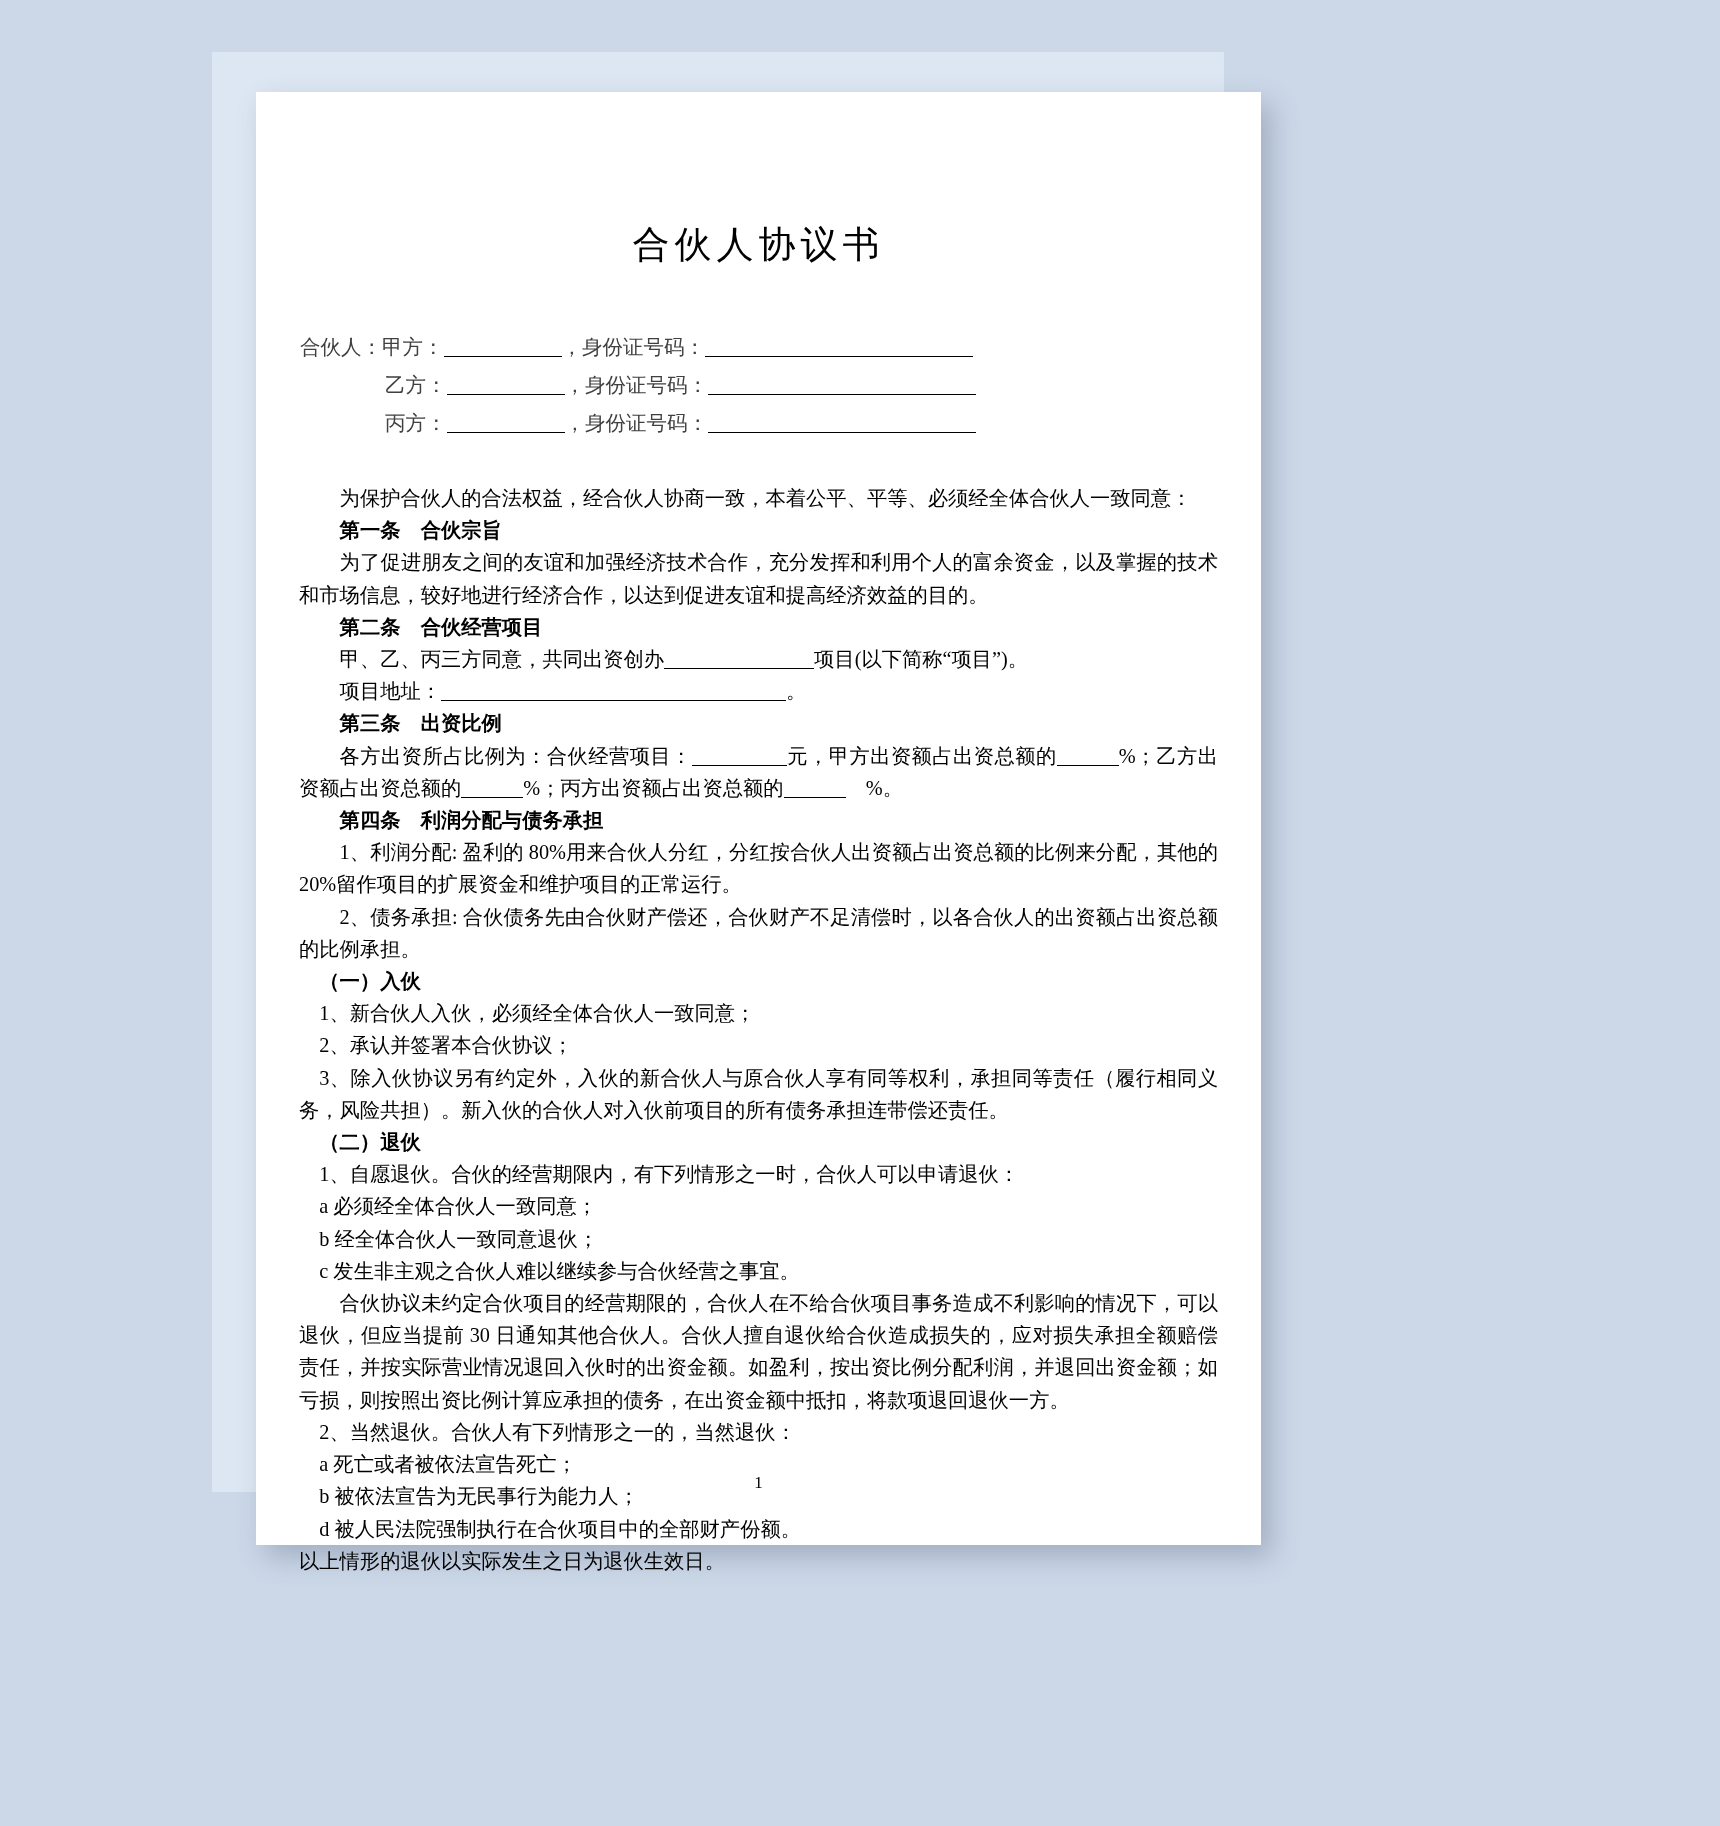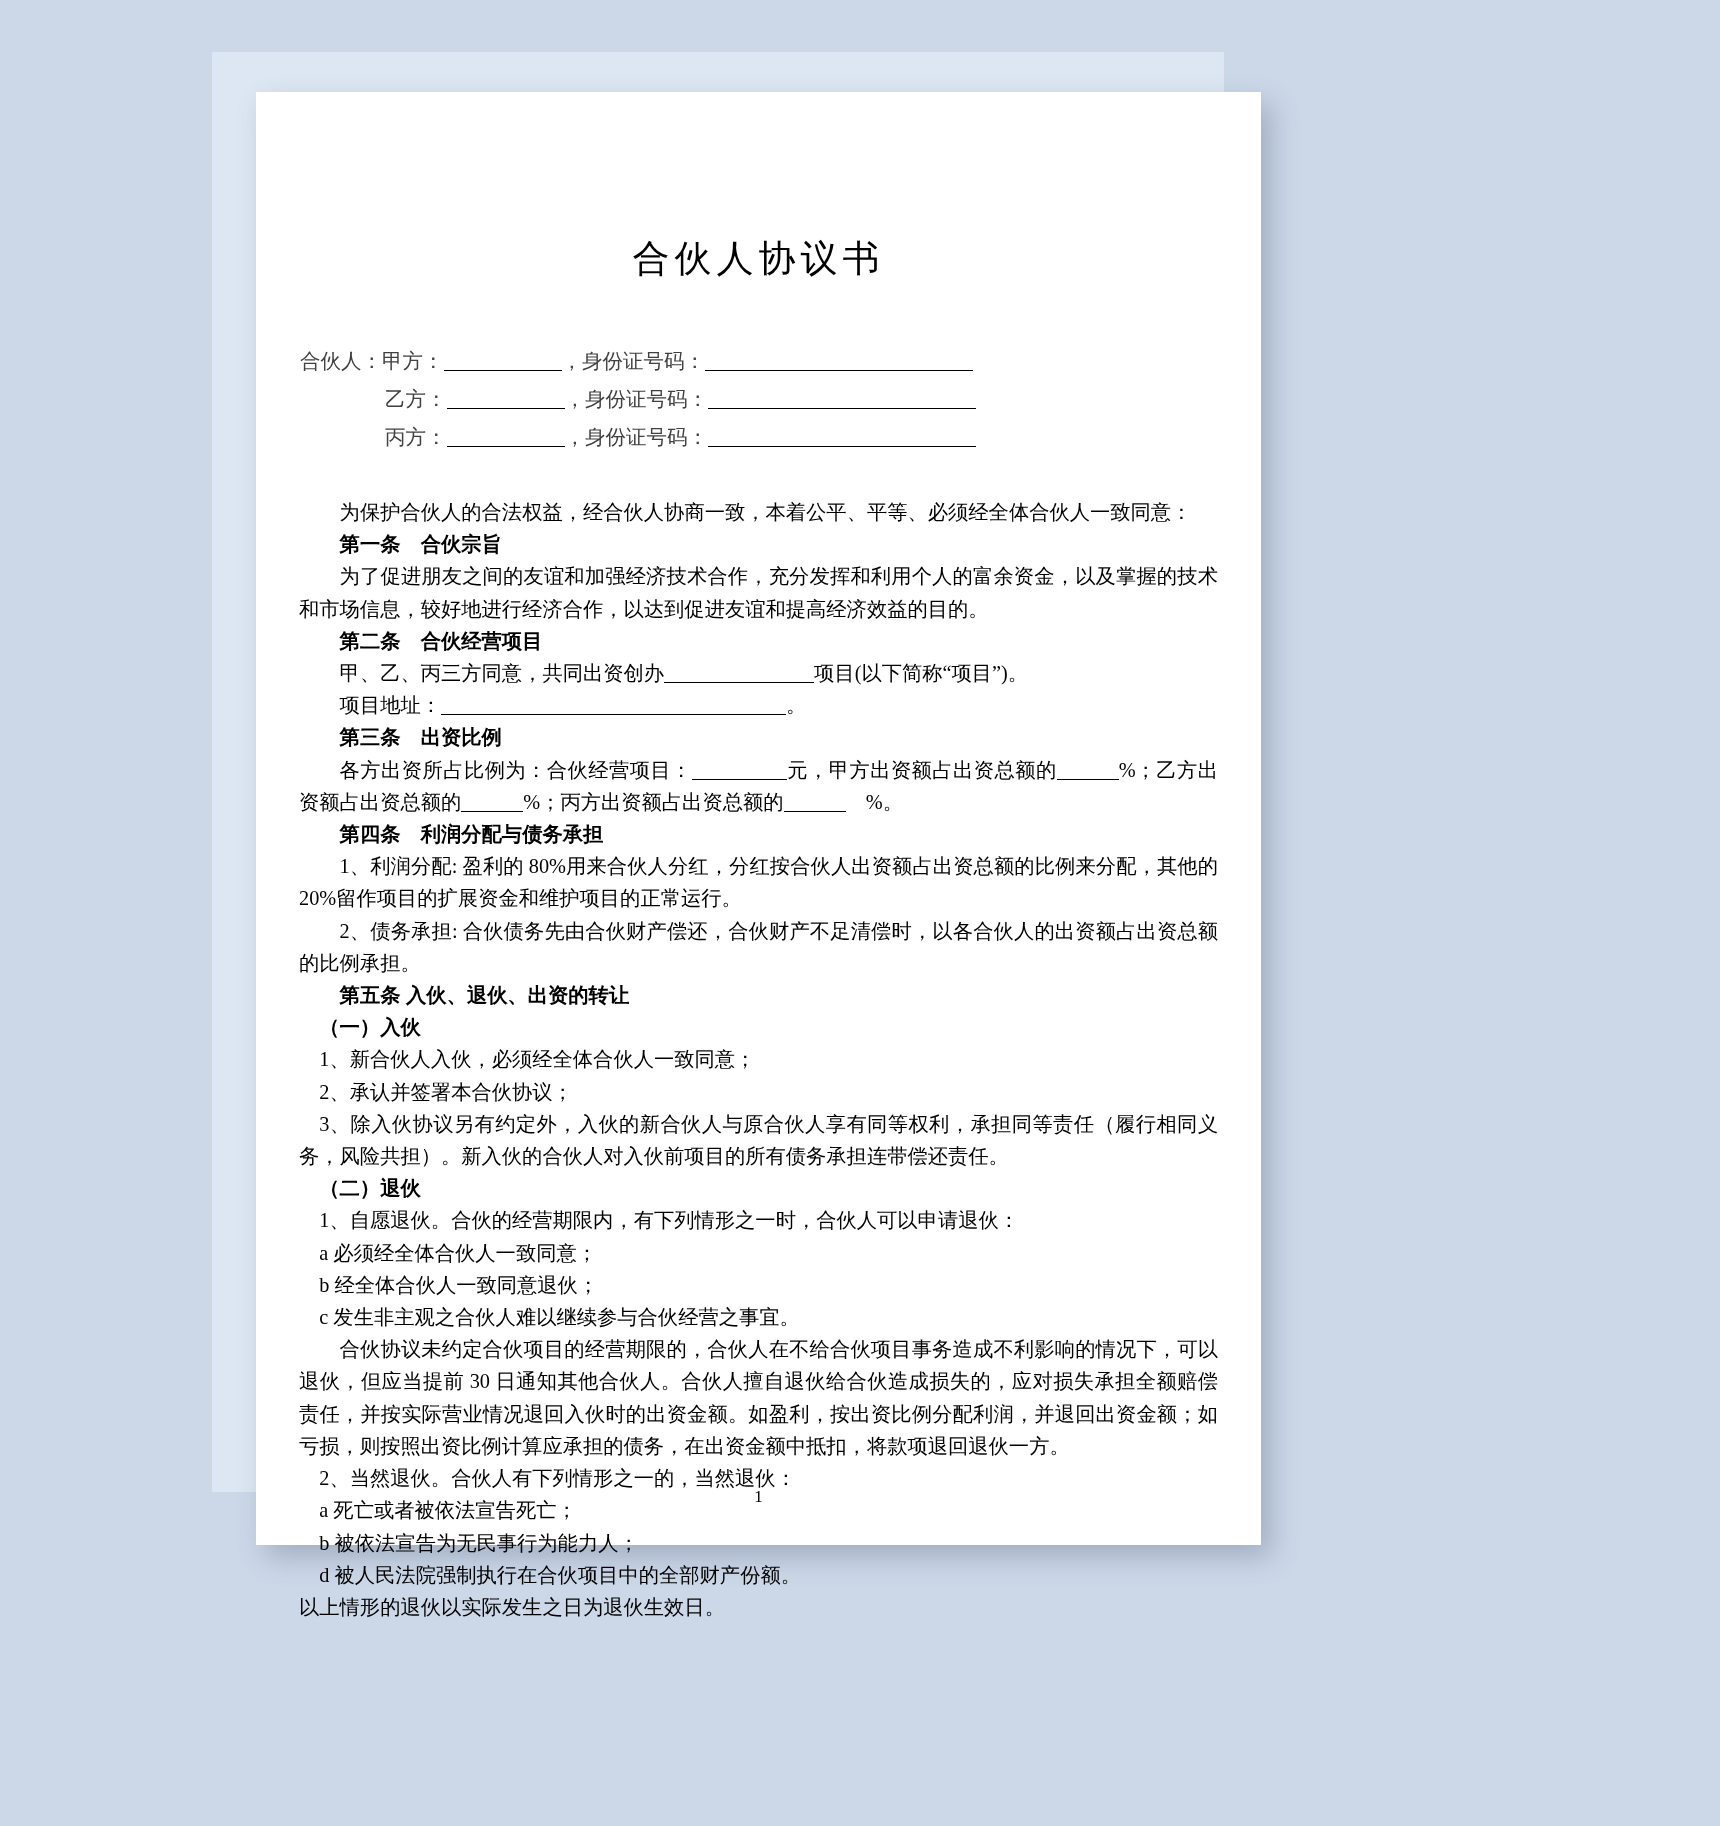--- a/index.html
+++ b/index.html
@@ -33,21 +33,21 @@
     left: 256px;
     top: 92px;
     width: 1005px;
     height: 1453px;
     background: #ffffff;
     box-shadow: 10px 12px 26px rgba(60, 80, 110, 0.30);
   }
   .page-inner {
     position: absolute;
     left: 0;
-    top: 14px;
+    top: 0;
     width: 1005px;
     height: 1453px;
     padding: 0;
   }
   .doc-title {
     text-align: center;
     font-size: 37px;
     letter-spacing: 5px;
     font-weight: 400;
     margin: 0;
@@ -174,21 +174,20 @@
         <p class="p-indent"><span>甲、乙、丙三方同意，共同出资创办</span><span class="blank-proj"></span><span>项目(以下简称“项目”)。</span></p>
         <p class="p-indent"><span>项目地址：</span><span class="blank-addr"></span><span>。</span></p>
 
         <p class="heading">第三条　出资比例</p>
         <p class="p-indent"><span>各方出资所占比例为：合伙经营项目：</span><span class="blank-amount"></span><span>元，甲方出资额占出资总额的</span><span class="blank-pct"></span><span>%；乙方出资额占出资总额的</span><span class="blank-pct"></span><span>%；丙方出资额占出资总额的</span><span class="blank-pct"></span><span>　%。</span></p>
 
         <p class="heading">第四条　利润分配与债务承担</p>
         <p class="p-indent">1、利润分配: 盈利的 80%用来合伙人分红，分红按合伙人出资额占出资总额的比例来分配，其他的 20%留作项目的扩展资金和维护项目的正常运行。</p>
         <p class="p-indent">2、债务承担: 合伙债务先由合伙财产偿还，合伙财产不足清偿时，以各合伙人的出资额占出资总额的比例承担。</p>
 
-        <p class="heading-flat">第五条 入伙、退伙、出资的转让</p>
         <p class="sub-heading">（一）入伙</p>
         <p class="p-half">1、新合伙人入伙，必须经全体合伙人一致同意；</p>
         <p class="p-half">2、承认并签署本合伙协议；</p>
         <p class="p-half">3、除入伙协议另有约定外，入伙的新合伙人与原合伙人享有同等权利，承担同等责任（履行相同义务，风险共担）。新入伙的合伙人对入伙前项目的所有债务承担连带偿还责任。</p>
         <p class="sub-heading">（二）退伙</p>
         <p class="p-half">1、自愿退伙。合伙的经营期限内，有下列情形之一时，合伙人可以申请退伙：</p>
         <p class="p-half">a 必须经全体合伙人一致同意；</p>
         <p class="p-half">b 经全体合伙人一致同意退伙；</p>
         <p class="p-half">c 发生非主观之合伙人难以继续参与合伙经营之事宜。</p>
         <p class="p-indent">合伙协议未约定合伙项目的经营期限的，合伙人在不给合伙项目事务造成不利影响的情况下，可以退伙，但应当提前 30 日通知其他合伙人。合伙人擅自退伙给合伙造成损失的，应对损失承担全额赔偿责任，并按实际营业情况退回入伙时的出资金额。如盈利，按出资比例分配利润，并退回出资金额；如亏损，则按照出资比例计算应承担的债务，在出资金额中抵扣，将款项退回退伙一方。</p>

